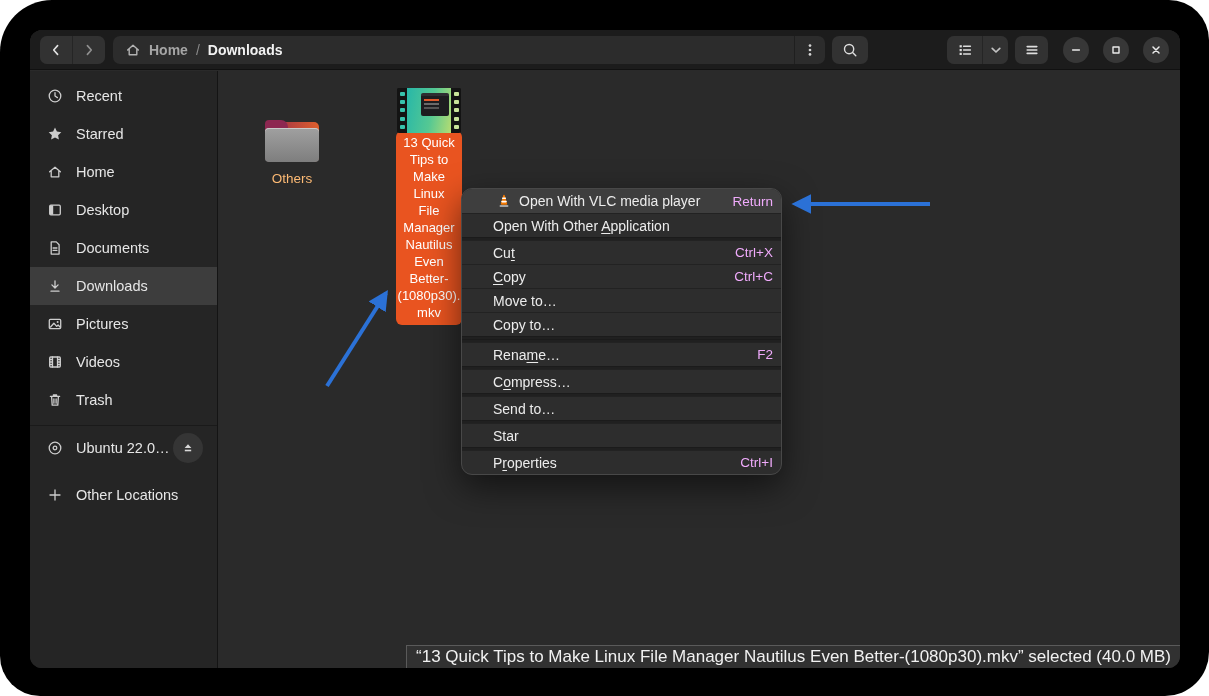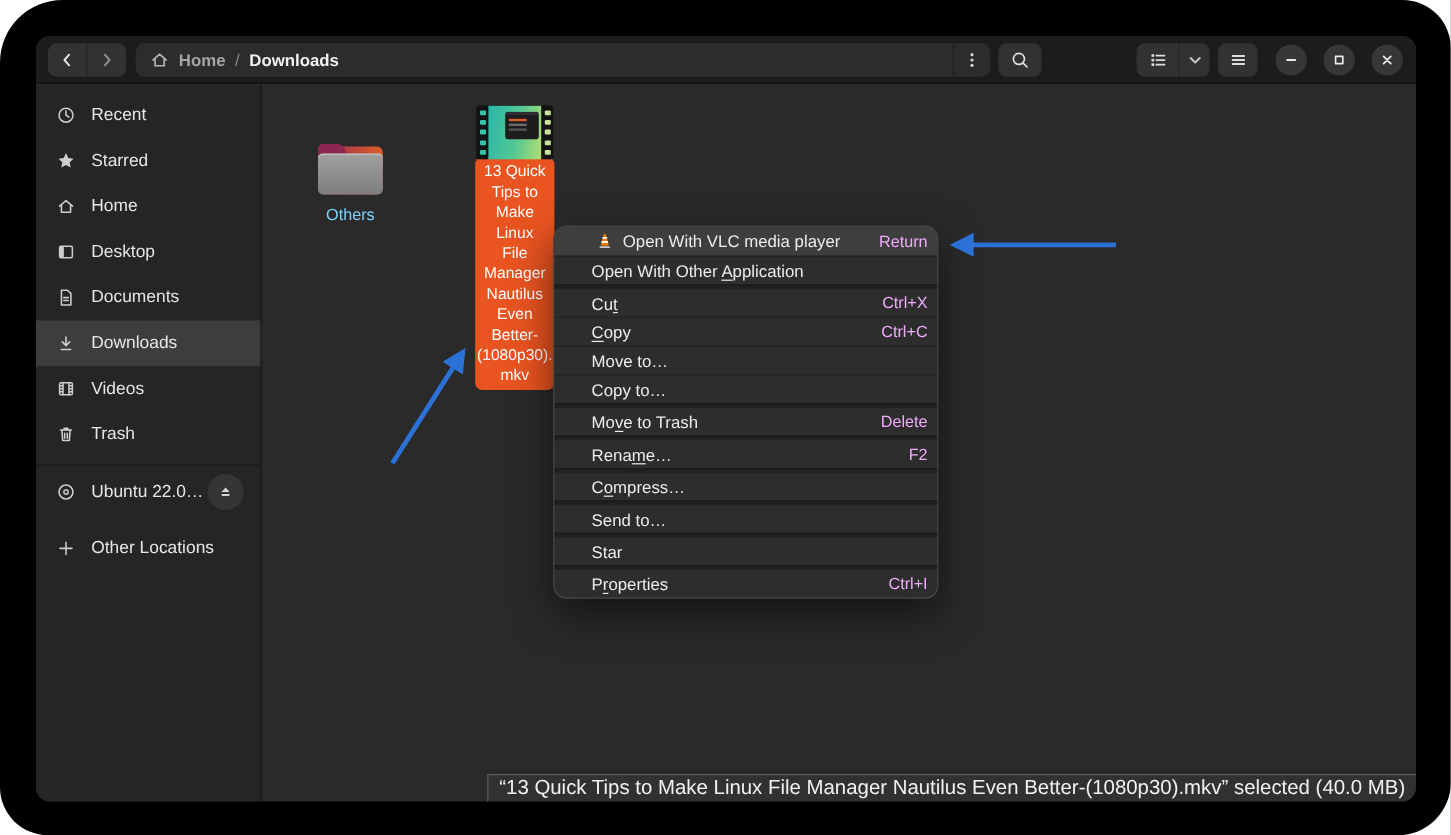--- a/index.html
+++ b/index.html
@@ -52,21 +52,21 @@
   .sb-item .sb-icon { width:16px; height:16px; margin-right:13px; color:#cdcdcd; display:flex; }
   .sb-item.sel { background:#3d3d3d; }
   .sb-sep { border-top:1px solid #1a1a1a; margin:6px 0 3px 0; }
   .sb-gap { height:9px; }
   .eject { margin-left:auto; width:30px; height:30px; border-radius:50%; background:#353535;
            display:flex; align-items:center; justify-content:center; color:#d8d8d8; }
 
   
   .tile { position:absolute; z-index:1; text-align:center; }
   .tile-others { left:227px; top:90px; width:70px; }
-  .tile-others .fname { margin-top:9px; color:#7dd3fc; font-size:13.5px; }
+  .tile-others .fname { margin-top:9px; color:#fdba74; font-size:13.5px; }
   .folder { width:54px; height:42px; position:relative; margin:0 auto; }
   .folder .back { position:absolute; left:0; right:0; top:2px; bottom:0; border-radius:5px;
                   background:linear-gradient(95deg,#8f2853 0%,#b23f3f 40%,#e2632b 100%); }
   .folder .tab { position:absolute; left:0; top:0; width:23px; height:10px;
                  border-radius:4px 7px 0 0; background:#8d2751; }
   .folder .front { position:absolute; left:0; right:0; top:8px; bottom:0; border-radius:4px;
                    background:linear-gradient(#a0a0a0,#7e7e7e); box-shadow:inset 0 1px 0 #cacaca; }
   .tile-video { left:366px; top:58px; width:66px; }
   .thumb { width:64px; height:45px; margin:0 auto; background:#151515; border-radius:2px;
            display:flex; overflow:hidden; }
@@ -266,20 +266,30 @@
               <svg class="ic" viewBox="0 0 16 16" width="16" height="16" fill="none" stroke="currentColor" stroke-width="1.3" stroke-linecap="round" stroke-linejoin="round">
                 <path d="M8 2.8v7M4.9 6.9L8 10l3.1-3.1"></path>
                 <path d="M4 13.2h8"></path>
               </svg>
             </span>
             <span>Downloads</span>
           </div>
           <div class="sb-item">
             <span class="sb-icon">
               <svg class="ic" viewBox="0 0 16 16" width="16" height="16" fill="none" stroke="currentColor" stroke-width="1.3" stroke-linecap="round" stroke-linejoin="round">
+                <rect x="2.3" y="3.4" width="11.4" height="9.2" rx="1.1"></rect>
+                <circle cx="10.6" cy="6" r="1" fill="currentColor" stroke="none"></circle>
+                <path d="M3.6 11l3.3-3.8 2.8 3.2 1.4-1.4 1.9 2"></path>
+              </svg>
+            </span>
+            <span>Pictures</span>
+          </div>
+          <div class="sb-item">
+            <span class="sb-icon">
+              <svg class="ic" viewBox="0 0 16 16" width="16" height="16" fill="none" stroke="currentColor" stroke-width="1.3" stroke-linecap="round" stroke-linejoin="round">
                 <rect x="2.7" y="3" width="10.6" height="10" rx="1"></rect>
                 <path d="M5.5 3v10M10.5 3v10M2.7 5.5h2.8M2.7 8h2.8M2.7 10.5h2.8M10.5 5.5h2.8M10.5 8h2.8M10.5 10.5h2.8"></path>
               </svg>
             </span>
             <span>Videos</span>
           </div>
           <div class="sb-item">
             <span class="sb-icon">
               <svg class="ic" viewBox="0 0 16 16" width="16" height="16" fill="none" stroke="currentColor" stroke-width="1.3" stroke-linecap="round" stroke-linejoin="round">
                 <path d="M3.4 4.4h9.2M6.4 4.4V3h3.2v1.4M4.6 4.4l.6 8.7h5.6l.6-8.7"></path>
@@ -385,24 +395,20 @@
           <span class="mi-label"><span class="mi-u">C</span>opy</span>
           <span class="mi-accel">Ctrl+C</span>
         </div>
         <div class="menu-item">
           <span class="mi-label">Move to…</span>
         </div>
         <div class="menu-item">
           <span class="mi-label">Copy to…</span>
         </div>
         <div class="menu-gsep"></div>
-        <div class="menu-item">
-          <span class="mi-label">Mo<span class="mi-u">v</span>e to Trash</span>
-          <span class="mi-accel">Delete</span>
-        </div>
         <div class="menu-gsep"></div>
         <div class="menu-item">
           <span class="mi-label">Rena<span class="mi-u">m</span>e…</span>
           <span class="mi-accel">F2</span>
         </div>
         <div class="menu-gsep"></div>
         <div class="menu-item">
           <span class="mi-label">C<span class="mi-u">o</span>mpress…</span>
         </div>
         <div class="menu-gsep"></div>

